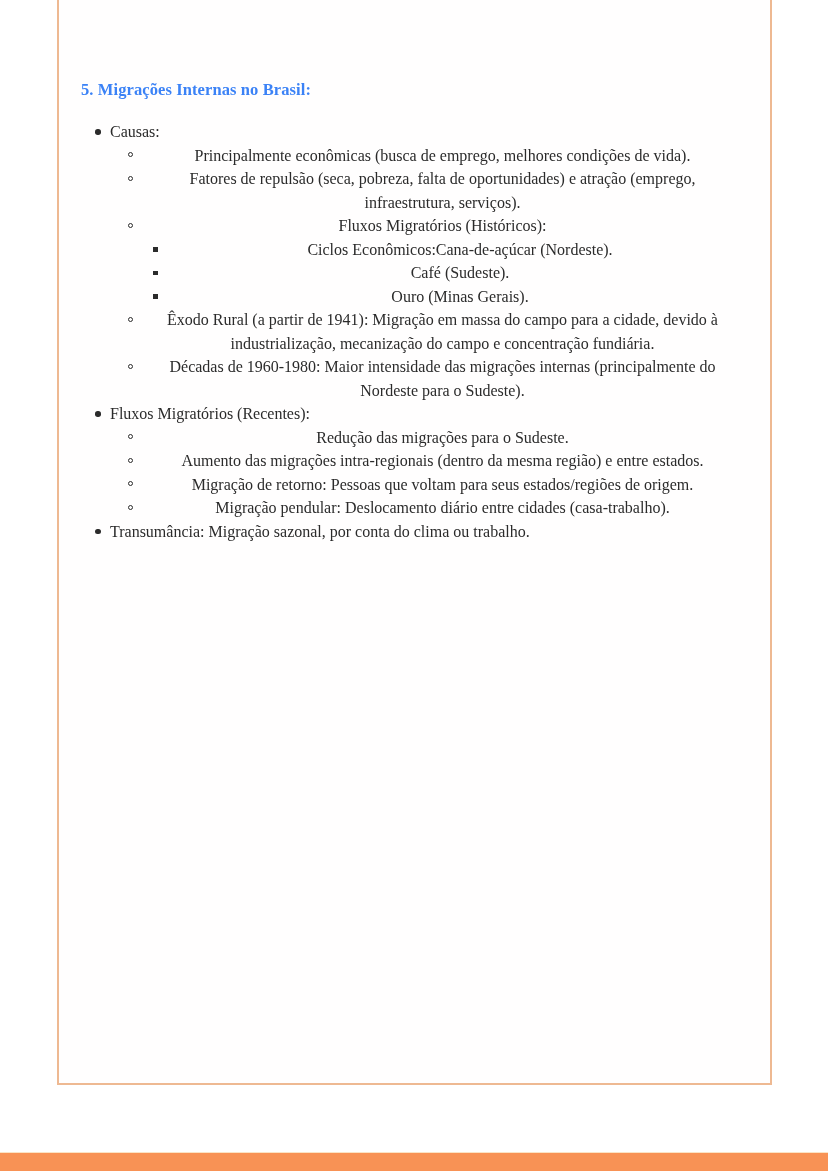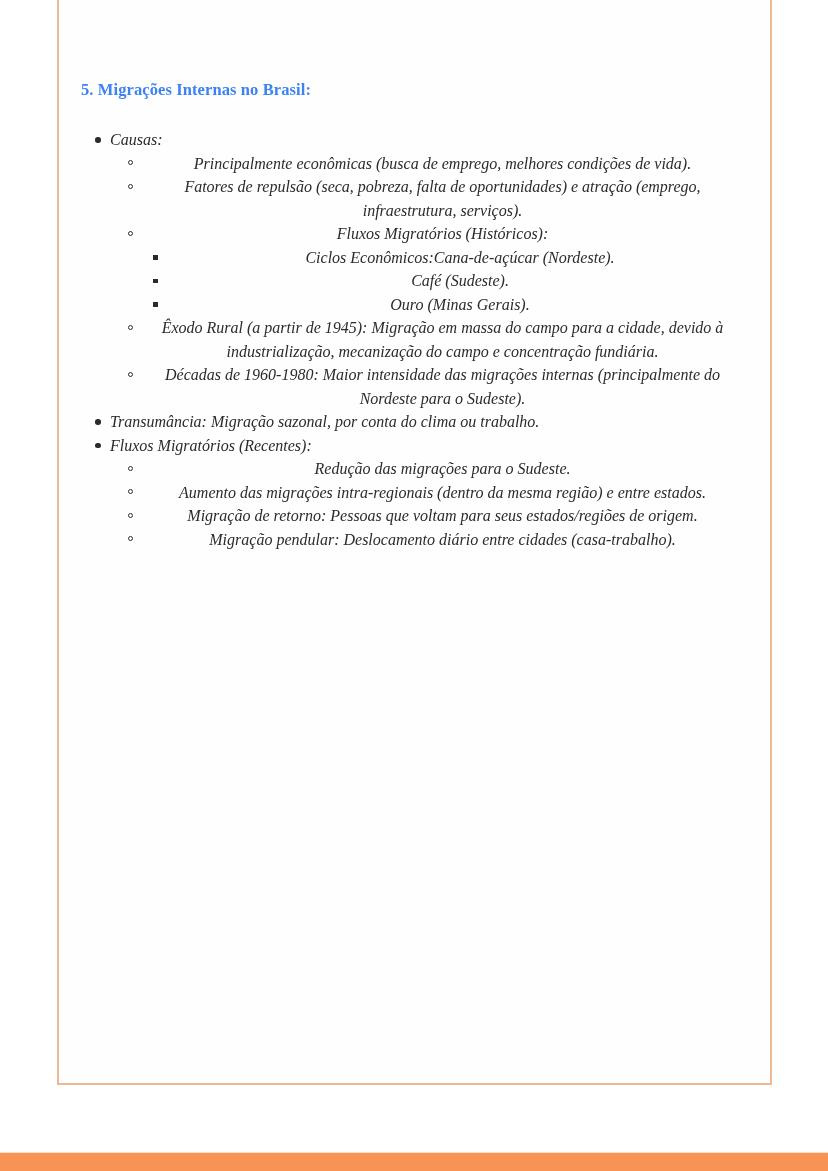--- a/index.html
+++ b/index.html
@@ -28,24 +28,23 @@
   }
   .doc-title{
     font-size:16.5px;
     font-weight:bold;
     line-height:22px;
     color:#3b82f6;
     letter-spacing:.1px;
   }
   ul{list-style:none;}
   .bullets{
-    margin-top:27px;
+    margin-top:19px;
     font-size:16px;
     line-height:23.5px;
-    font-style:italic;
   }
   li{position:relative;}
   .l1{margin-left:14px;}
   .l1 > li{padding-left:15px;}
   .l2{margin-left:18px;}
   .l2 > li{padding-left:15px;text-align:center;}
   .l3{margin-left:10px;}
   .l3 > li{padding-left:17px;}
   .txt{display:block;}
   .l1 > li > .txt{max-width:632px;}
@@ -107,32 +106,27 @@
               <span class="txt">Café (Sudeste).</span>
             </li>
             <li>
               <span class="marker m-square"></span>
               <span class="txt">Ouro (Minas Gerais).</span>
             </li>
           </ul>
         </li>
         <li>
           <span class="marker m-circle"></span>
-          <span class="txt">Êxodo Rural (a partir de 1945): Migração em massa do campo para a cidade, devido à industrialização, mecanização do campo e concentração fundiária.</span>
+          <span class="txt">Êxodo Rural (a partir de 1941): Migração em massa do campo para a cidade, devido à industrialização, mecanização do campo e concentração fundiária.</span>
         </li>
         <li>
           <span class="marker m-circle"></span>
           <span class="txt">Décadas de 1960-1980: Maior intensidade das migrações internas (principalmente do Nordeste para o Sudeste).</span>
         </li>
       </ul>
-    </li>
-
-    <li>
-      <span class="marker m-disc"></span>
-      <span class="txt">Transumância: Migração sazonal, por conta do clima ou trabalho.</span>
     </li>
 
     <li>
       <span class="marker m-disc"></span>
       <span class="txt">Fluxos Migratórios (Recentes):</span>
       <ul class="l2">
         <li>
           <span class="marker m-circle"></span>
           <span class="txt">Redução das migrações para o Sudeste.</span>
         </li>
@@ -144,16 +138,21 @@
           <span class="marker m-circle"></span>
           <span class="txt">Migração de retorno: Pessoas que voltam para seus estados/regiões de origem.</span>
         </li>
         <li>
           <span class="marker m-circle"></span>
           <span class="txt">Migração pendular: Deslocamento diário entre cidades (casa-trabalho).</span>
         </li>
       </ul>
     </li>
 
+    <li>
+      <span class="marker m-disc"></span>
+      <span class="txt">Transumância: Migração sazonal, por conta do clima ou trabalho.</span>
+    </li>
+
   </ul>
 </div>
 
 <div class="footer-bar"></div>
 
 </body></html>

